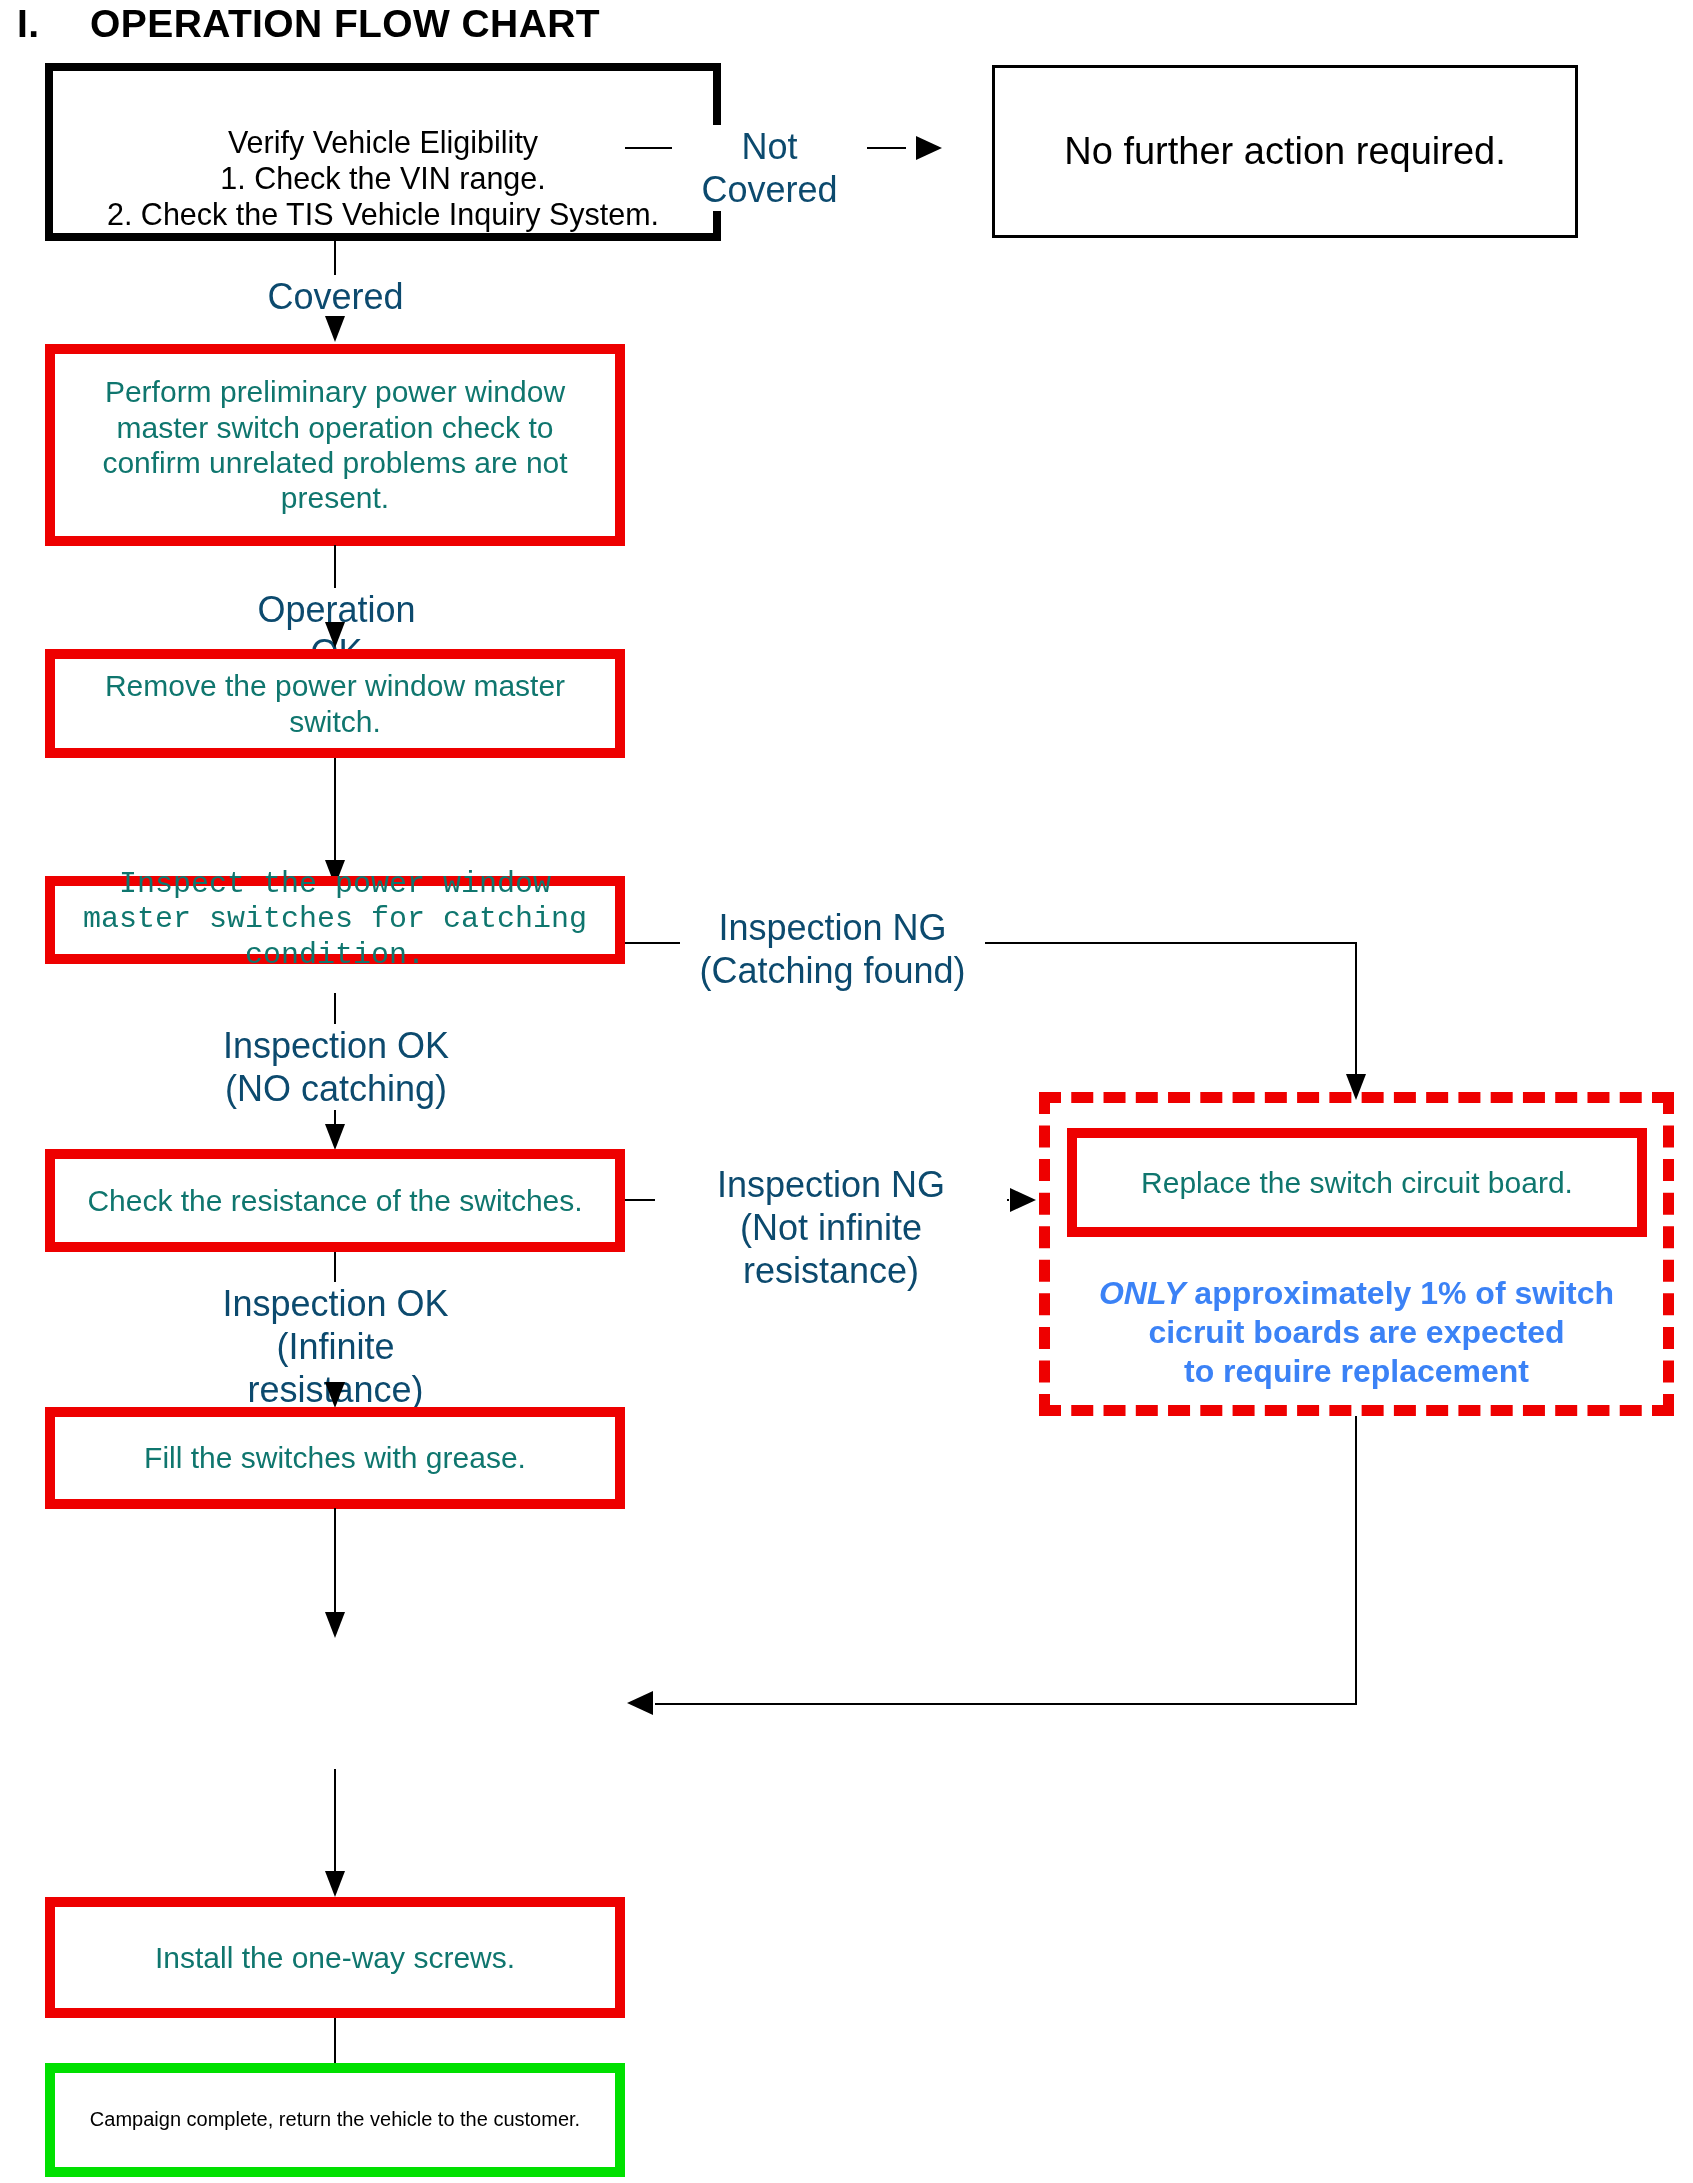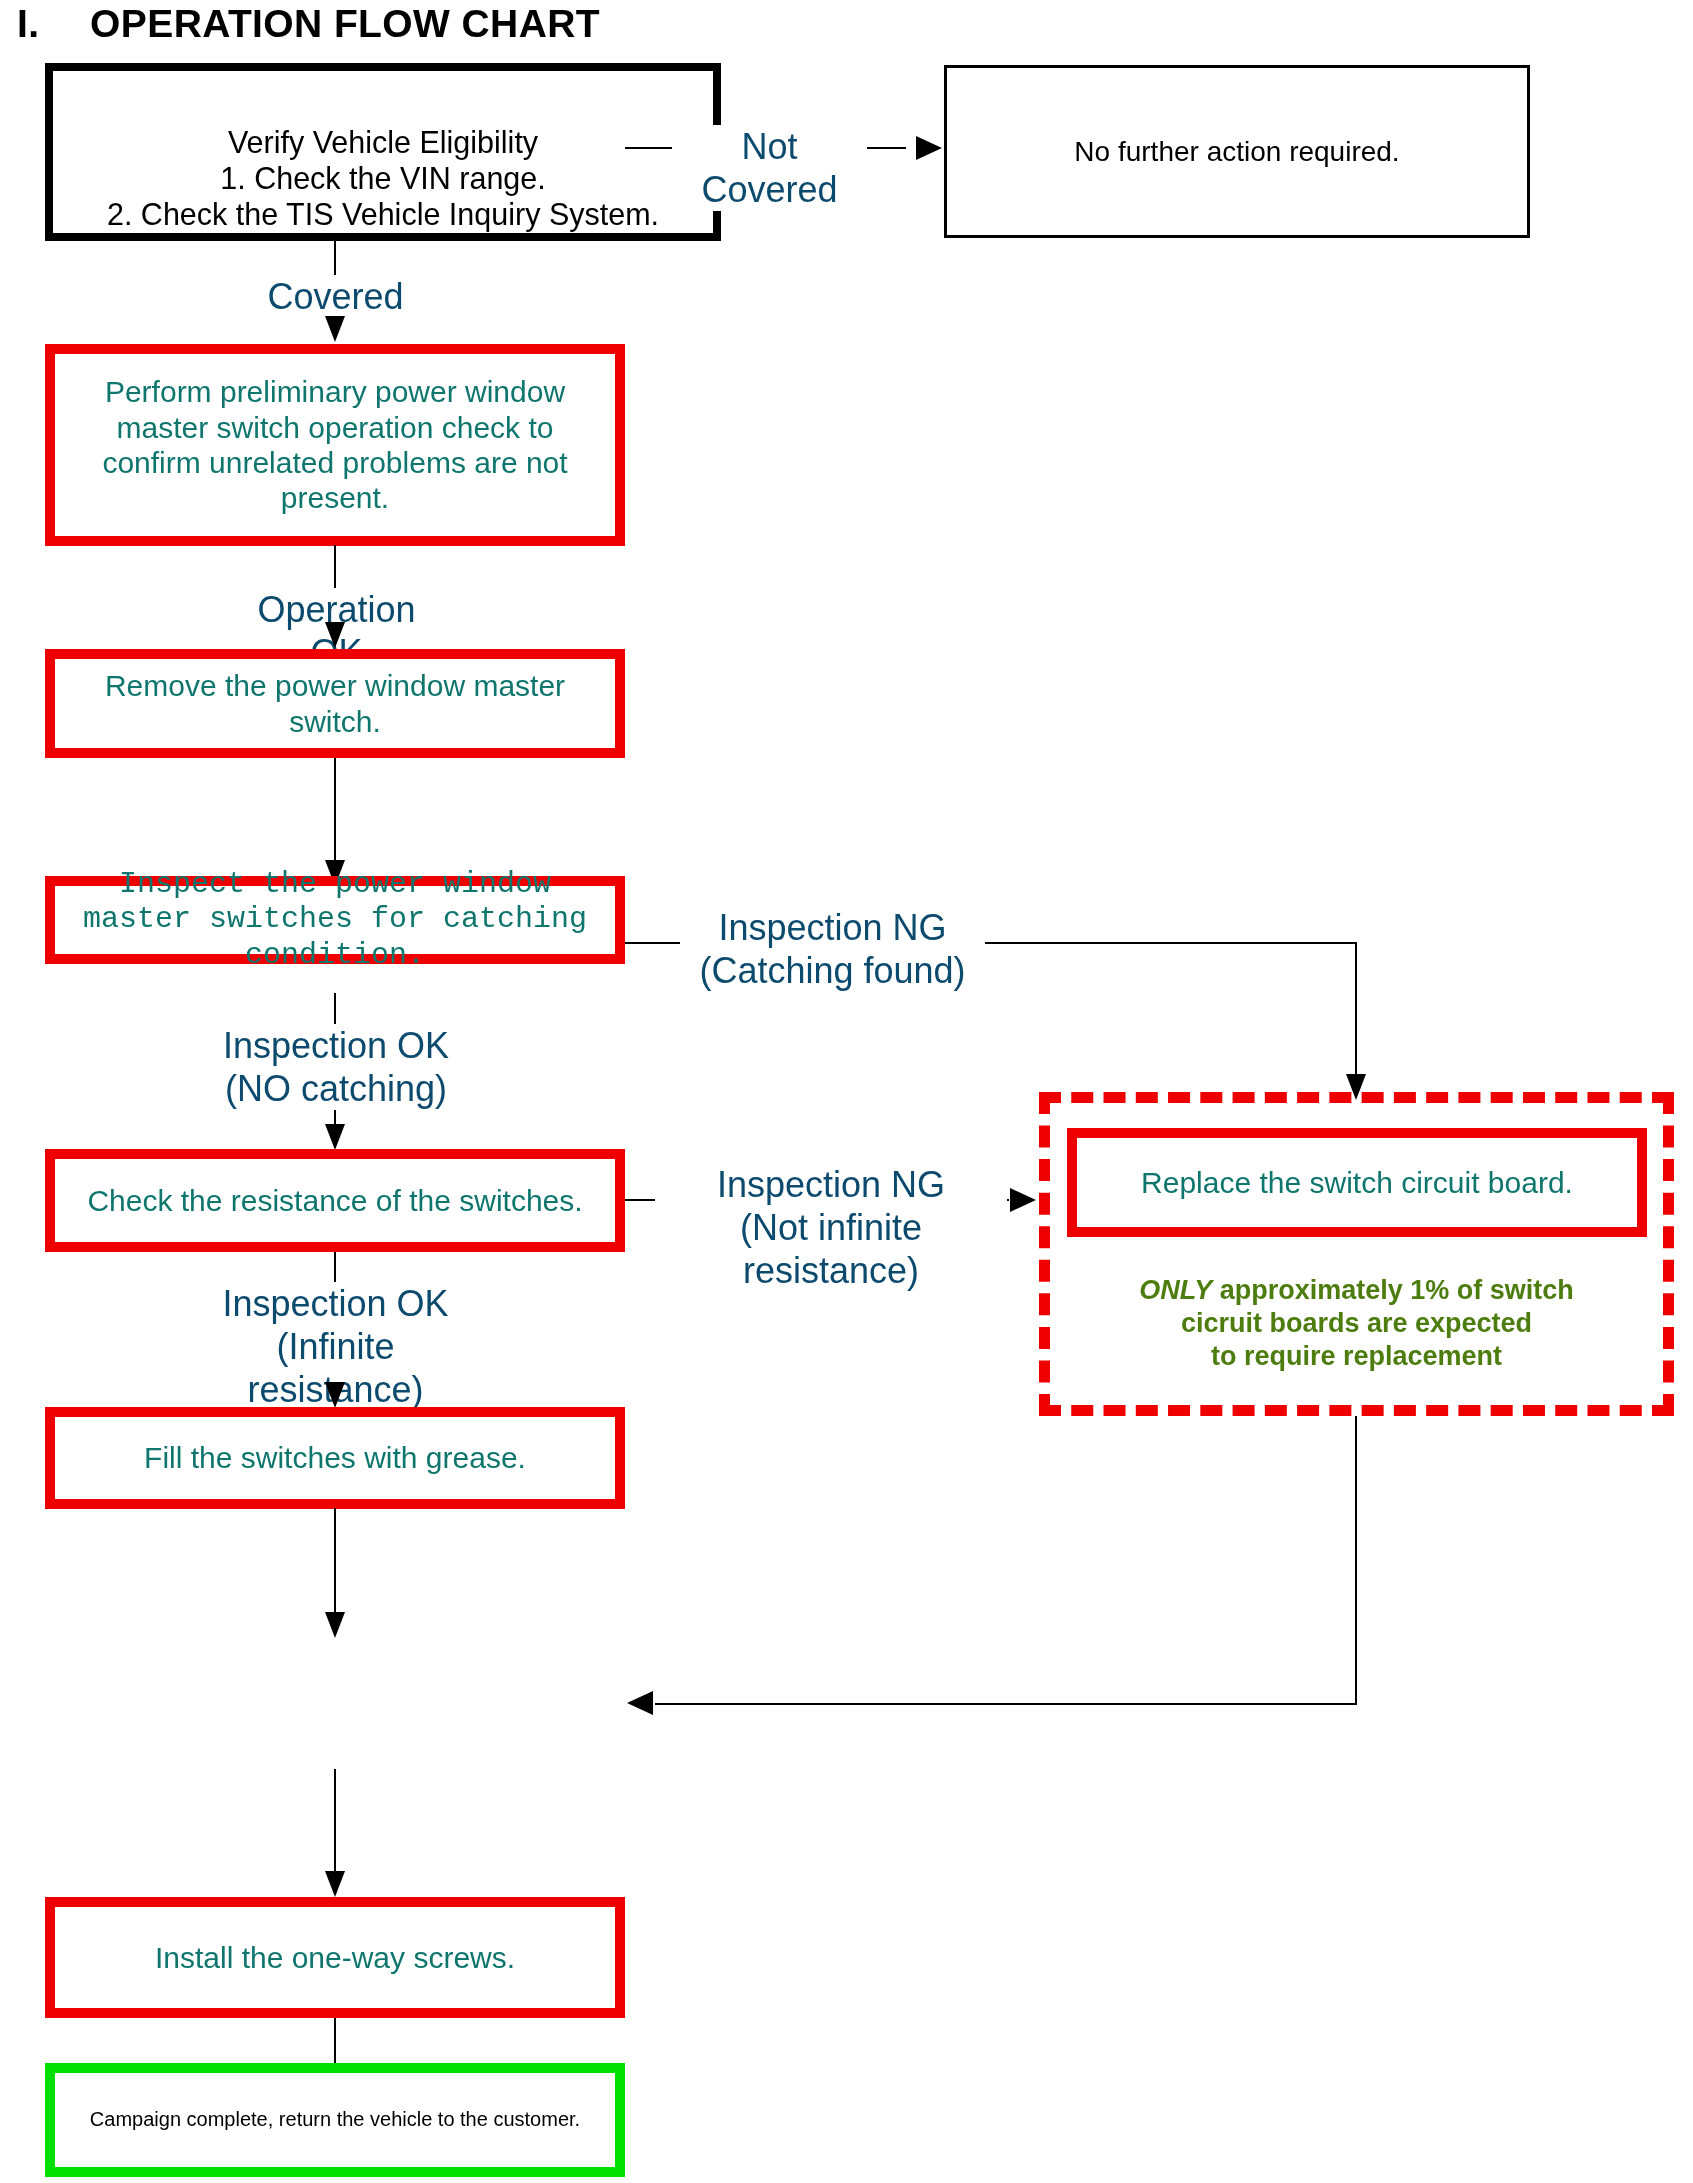--- a/index.html
+++ b/index.html
@@ -51,21 +51,22 @@
   }
 
   .node-black {
     border: 8.6px solid #000000;
     color: #000000;
     font-size: 30.5px;
   }
   .node-thin {
     border: 3.9px solid #000000;
     color: #000000;
-    font-size: 28px;
+    font-size: 38px;
+    margin-left: 48px;
   }
   .node-red {
     border: 10.2px solid #ee0000;
     color: #0f766e;
     font-size: 30px;
   }
   .node-green {
     border: 10.2px solid #00e000;
     color: #000000;
     font-size: 20px;
@@ -73,22 +74,22 @@
 
   
   .callout-dashed {
     position: absolute;
     box-sizing: border-box;
     border: 11px dashed #ee0000;
     background: transparent;
   }
   .callout-note {
     position: absolute;
-    color: #4d7c0f;
-    font-size: 27px;
+    color: #3b82f6;
+    font-size: 32px;
     font-weight: bold;
     text-align: center;
     line-height: 1.22;
     white-space: pre-line;
   }
   .callout-note .emph {
     font-style: italic;
   }
 
   

